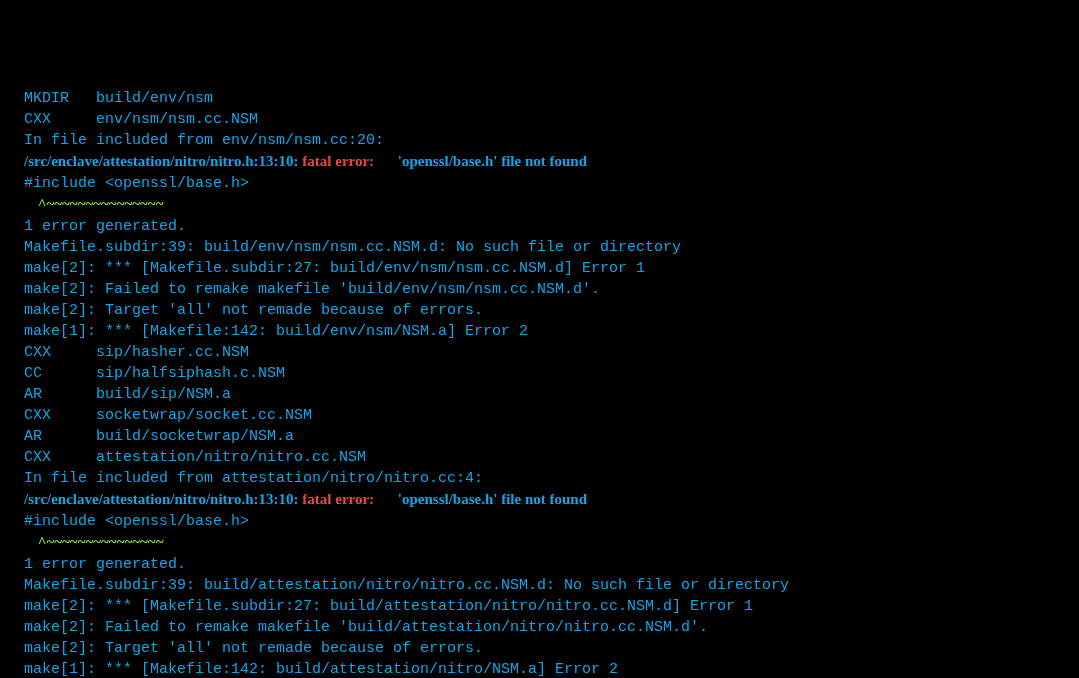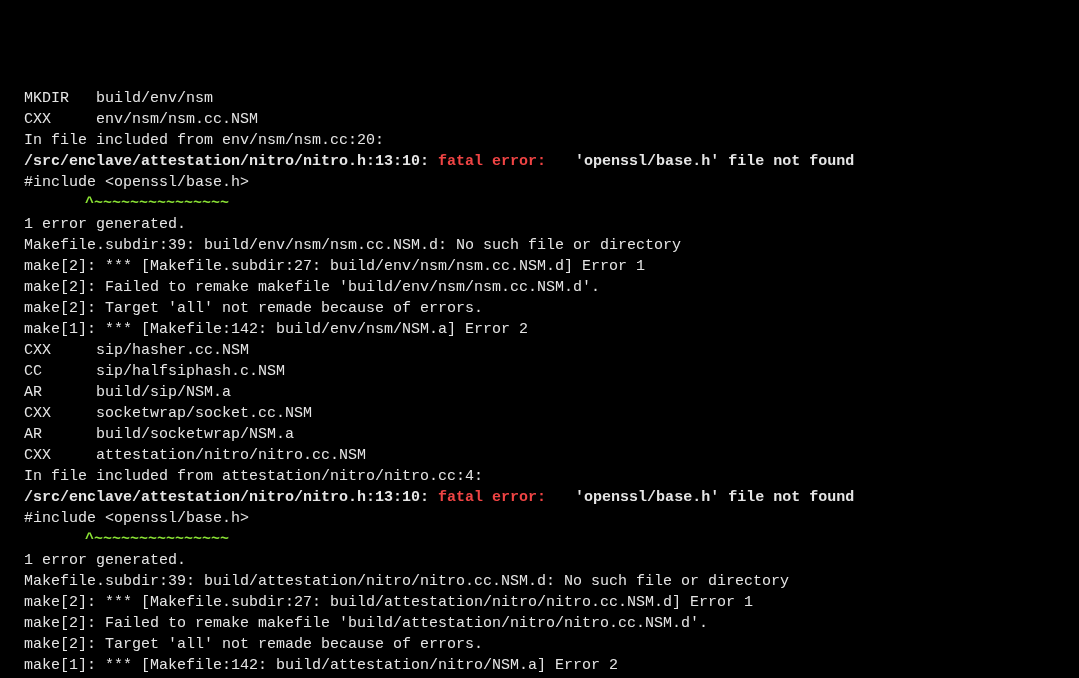--- a/index.html
+++ b/index.html
@@ -15,22 +15,22 @@
       padding: 4px 4px;
       color: #fff;
       white-space: pre;
       overflow: hidden;
       width: 1079px;
       height: 678px;
     }
     .line {
       display: block;
     }
-    .white { color: #e5e5e5; padding-left: 20px; }
-    .bold { font-weight: bold; }
+    .white { color: #0ea5e9; padding-left: 20px; }
+    .bold { font-weight: bold; font-family: Liberation Serif, serif; }
     .red { color: #ef4444; }
     .green { color: #8ae234; }
   </style>
 </head>
 <body>
 
 
 
 <div id="terminal"><div class="line"><span class="white">MKDIR   build/env/nsm</span></div><div class="line"><span class="white">CXX     env/nsm/nsm.cc.NSM</span></div><div class="line"><span class="white">In file included from env/nsm/nsm.cc:20:</span></div><div class="line"><span class="white bold">/src/enclave/attestation/nitro/nitro.h:13:10: </span><span class="red bold">fatal error: </span><span class="white bold">'openssl/base.h' file not found</span></div><div class="line"><span class="white">#include &lt;openssl/base.h&gt;</span></div><div class="line"><span class="green bold">         ^~~~~~~~~~~~~~~~</span></div><div class="line"><span class="white">1 error generated.</span></div><div class="line"><span class="white">Makefile.subdir:39: build/env/nsm/nsm.cc.NSM.d: No such file or directory</span></div><div class="line"><span class="white">make[2]: *** [Makefile.subdir:27: build/env/nsm/nsm.cc.NSM.d] Error 1</span></div><div class="line"><span class="white">make[2]: Failed to remake makefile 'build/env/nsm/nsm.cc.NSM.d'.</span></div><div class="line"><span class="white">make[2]: Target 'all' not remade because of errors.</span></div><div class="line"><span class="white">make[1]: *** [Makefile:142: build/env/nsm/NSM.a] Error 2</span></div><div class="line"><span class="white">CXX     sip/hasher.cc.NSM</span></div><div class="line"><span class="white">CC      sip/halfsiphash.c.NSM</span></div><div class="line"><span class="white">AR      build/sip/NSM.a</span></div><div class="line"><span class="white">CXX     socketwrap/socket.cc.NSM</span></div><div class="line"><span class="white">AR      build/socketwrap/NSM.a</span></div><div class="line"><span class="white">CXX     attestation/nitro/nitro.cc.NSM</span></div><div class="line"><span class="white">In file included from attestation/nitro/nitro.cc:4:</span></div><div class="line"><span class="white bold">/src/enclave/attestation/nitro/nitro.h:13:10: </span><span class="red bold">fatal error: </span><span class="white bold">'openssl/base.h' file not found</span></div><div class="line"><span class="white">#include &lt;openssl/base.h&gt;</span></div><div class="line"><span class="green bold">         ^~~~~~~~~~~~~~~~</span></div><div class="line"><span class="white">1 error generated.</span></div><div class="line"><span class="white">Makefile.subdir:39: build/attestation/nitro/nitro.cc.NSM.d: No such file or directory</span></div><div class="line"><span class="white">make[2]: *** [Makefile.subdir:27: build/attestation/nitro/nitro.cc.NSM.d] Error 1</span></div><div class="line"><span class="white">make[2]: Failed to remake makefile 'build/attestation/nitro/nitro.cc.NSM.d'.</span></div><div class="line"><span class="white">make[2]: Target 'all' not remade because of errors.</span></div><div class="line"><span class="white">make[1]: *** [Makefile:142: build/attestation/nitro/NSM.a] Error 2</span></div><div class="line"></div></div>
 

